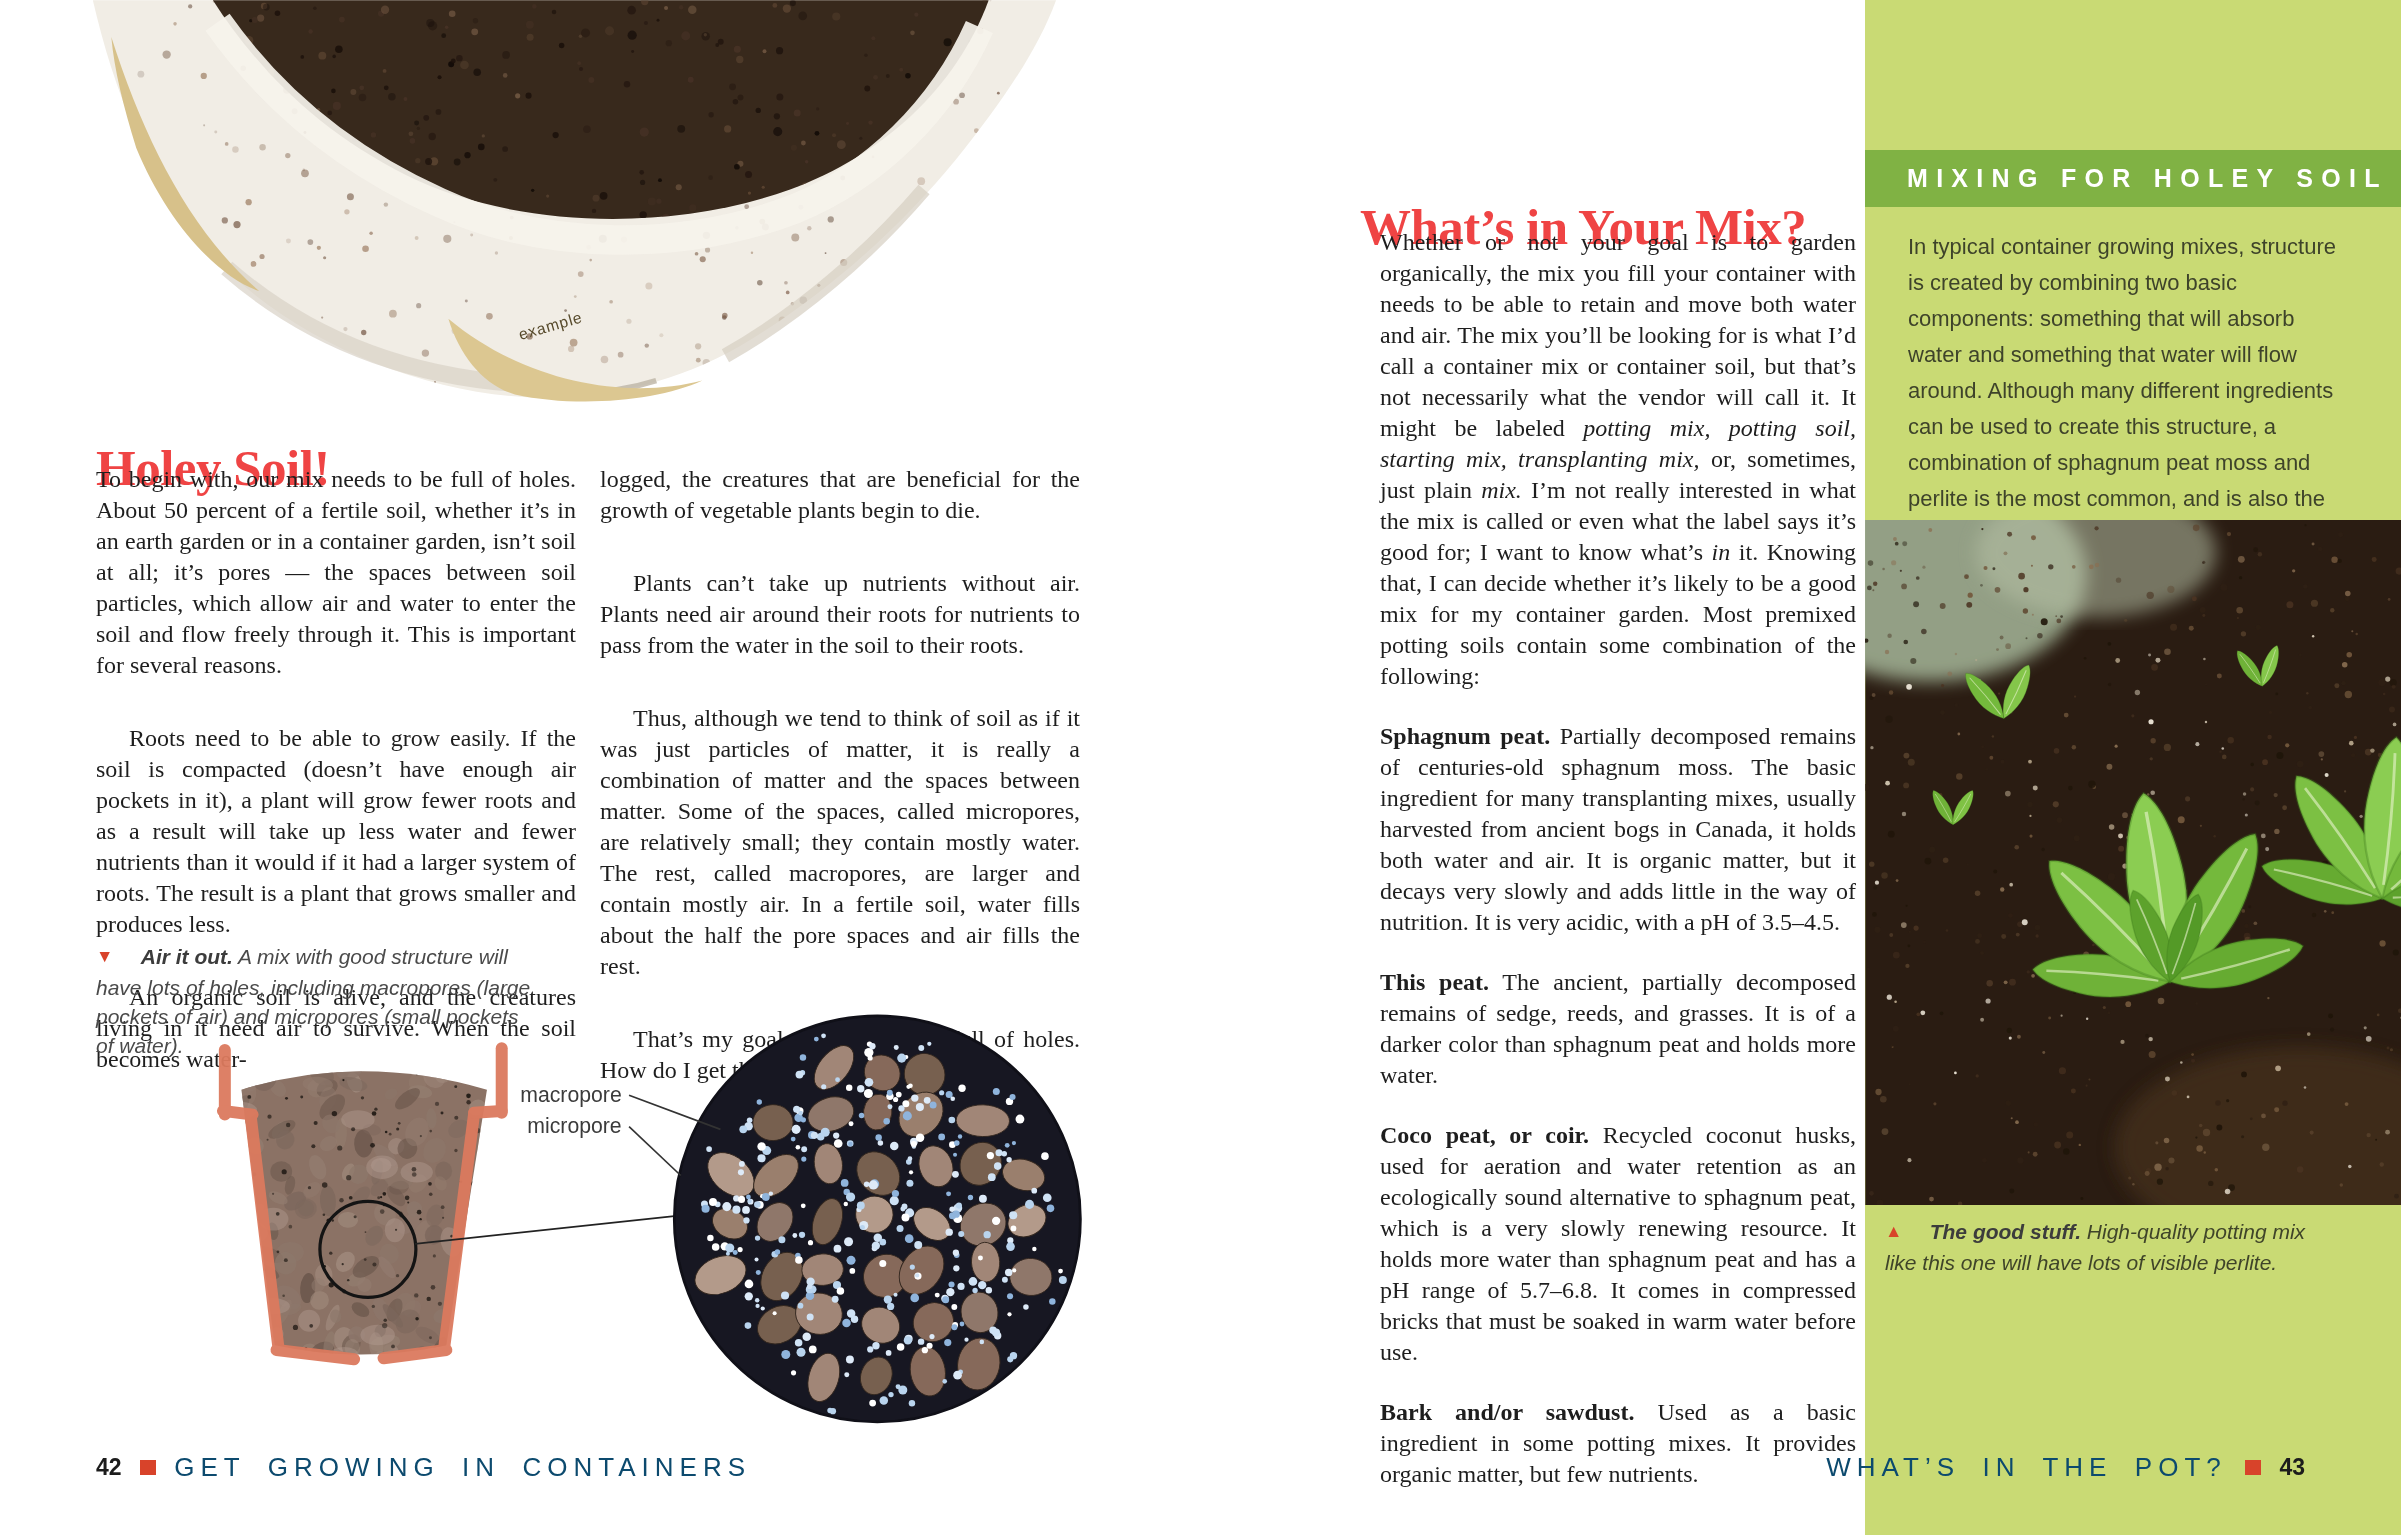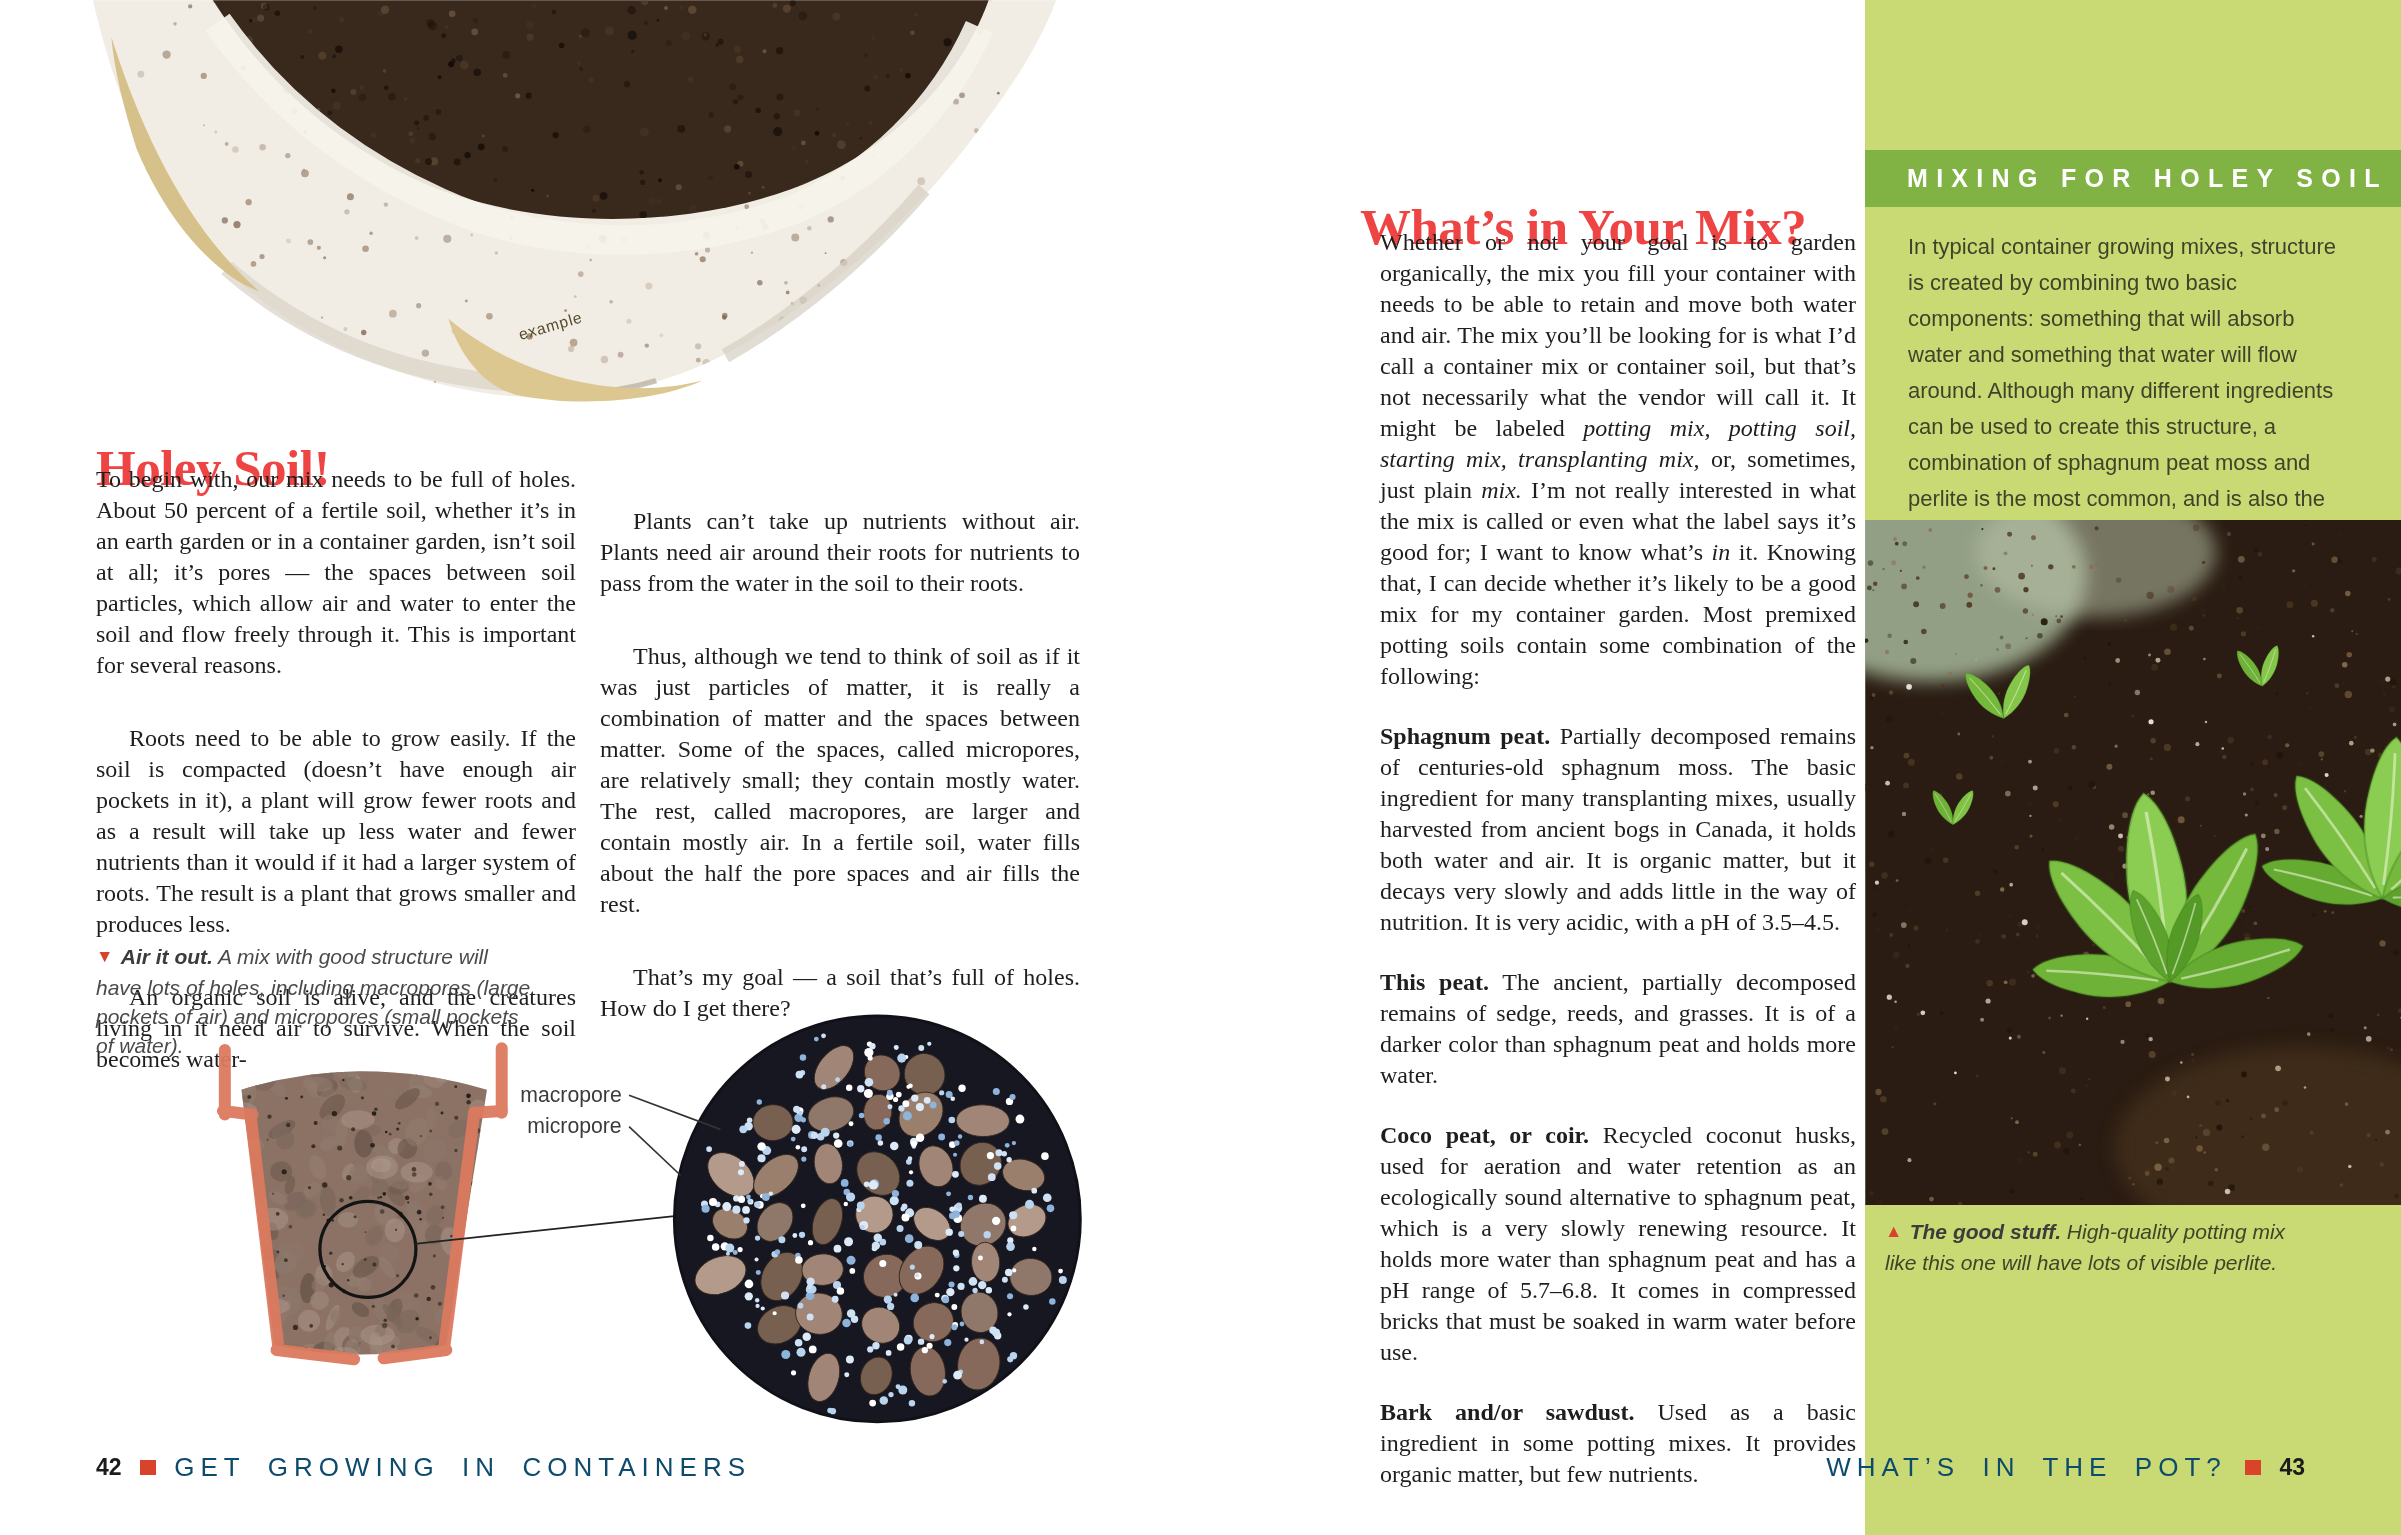--- a/index.html
+++ b/index.html
@@ -17,21 +17,21 @@
   #col-a{left:96px;top:464px;}
   #col-b{left:600px;top:464px;}
   #col-c{left:1380px;top:227px;width:476px;}
   #col-c p.ing{margin-top:29px;text-align:justify;}
   .lead{font-weight:bold;}
   .i{font-style:italic;}
   
   .caption{position:absolute;font-family:"Liberation Sans",sans-serif;font-style:italic;
            font-size:21px;line-height:29px;color:#4a4a4a;}
   #cap-left{left:96px;top:942px;width:441px;}
-  .cap-lead{font-weight:bold;color:#3c3c3c;}
+  .cap-lead{font-weight:bold;color:#3c3c3c;margin-left:20px;}
   .tri{font-style:normal;color:#d8432a;font-size:17.5px;margin-right:7.4px;position:relative;top:-1.8px;}
   
   .sidebar{position:absolute;left:1865px;top:0;width:537px;height:1536px;background:#c9da74;}
   .sidebar-titlebar{position:absolute;left:0;top:150px;width:537px;height:57px;background:#80b244;
                     display:flex;align-items:center;box-sizing:border-box;padding-left:42px;}
   .sidebar-title{color:#ffffff;font-family:"Liberation Sans",sans-serif;font-weight:bold;
                  font-size:25px;letter-spacing:8.3px;}
   .sidebar-body{position:absolute;left:43px;top:229px;width:436px;font-family:"Liberation Sans",sans-serif;
                 font-size:22px;line-height:36px;color:#3e432a;}
   #cap-side{left:1885px;top:1217px;width:434px;color:#3f4429;}
@@ -581,20 +581,21 @@
 
   <h1 id="head-left" class="big-head">Holey Soil!</h1>
 
   <div id="col-a" class="body-col">
     <p>To begin with, our mix needs to be full of holes. About 50 percent of a fertile soil, whether it’s in an earth garden or in a container garden, isn’t soil at all; it’s pores — the spaces between soil particles, which allow air and water to enter the soil and flow freely through it. This is important for several reasons.</p>
     <p class="indent">Roots need to be able to grow easily. If the soil is compacted (doesn’t have enough air pockets in it), a plant will grow fewer roots and as a result will take up less water and fewer nutrients than it would if it had a larger system of roots. The result is a plant that grows smaller and produces less.</p>
     <p class="indent">An organic soil is alive, and the creatures living in it need air to survive. When the soil becomes water-</p>
   </div>
 
   <div id="col-b" class="body-col">
+    <p>logged, the creatures that are beneficial for the growth of vegetable plants begin to die.</p>
     <p class="indent">Plants can’t take up nutrients without air. Plants need air around their roots for nutrients to pass from the water in the soil to their roots.</p>
     <p class="indent">Thus, although we tend to think of soil as if it was just particles of matter, it is really a combination of matter and the spaces between matter. Some of the spaces, called micropores, are relatively small; they contain mostly water. The rest, called macropores, are larger and contain mostly air. In a fertile soil, water fills about the half the pore spaces and air fills the rest.</p>
     <p class="indent">That’s my goal — a soil that’s full of holes. How do I get there?</p>
   </div>
 
   <div id="cap-left" class="caption">
     <span class="tri">▼</span><span class="cap-lead">Air it out.</span><span> A mix with good structure will have lots of holes, including macropores (large pockets of air) and micropores (small pockets of water).</span>
   </div>
 
   <svg id="diagram-art" class="art" width="924" height="443" viewBox="0 0 1000 480">

